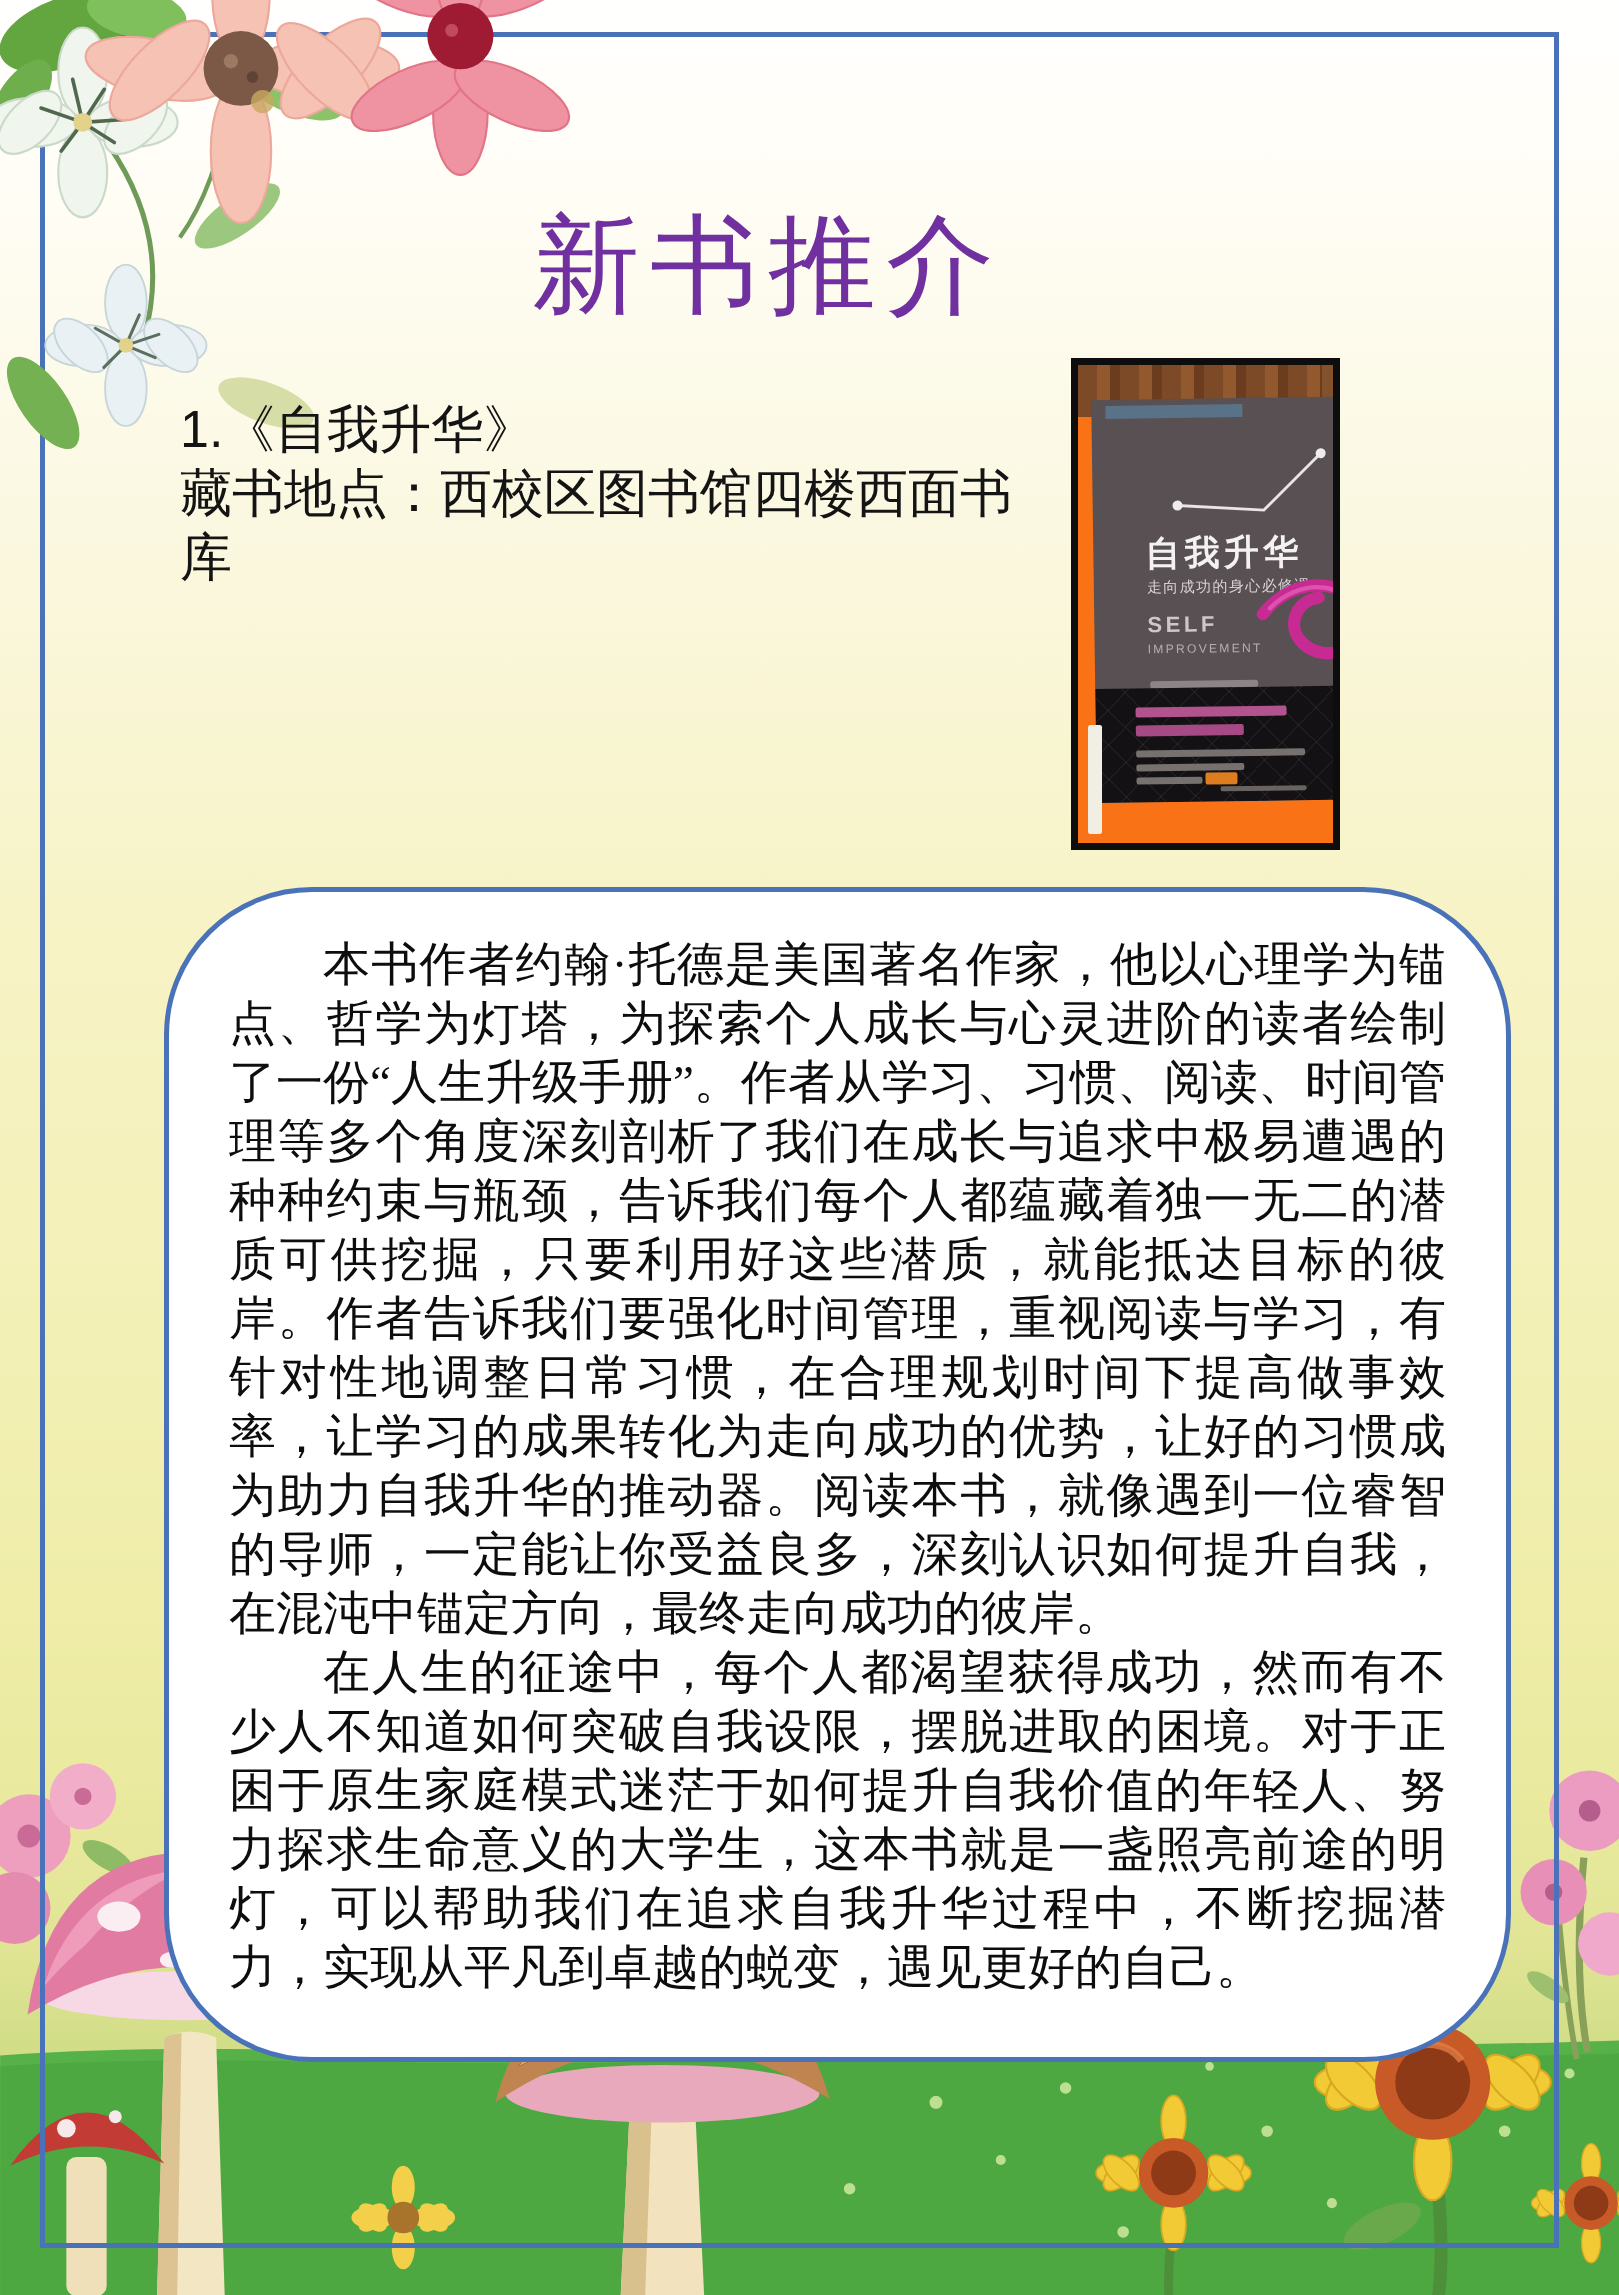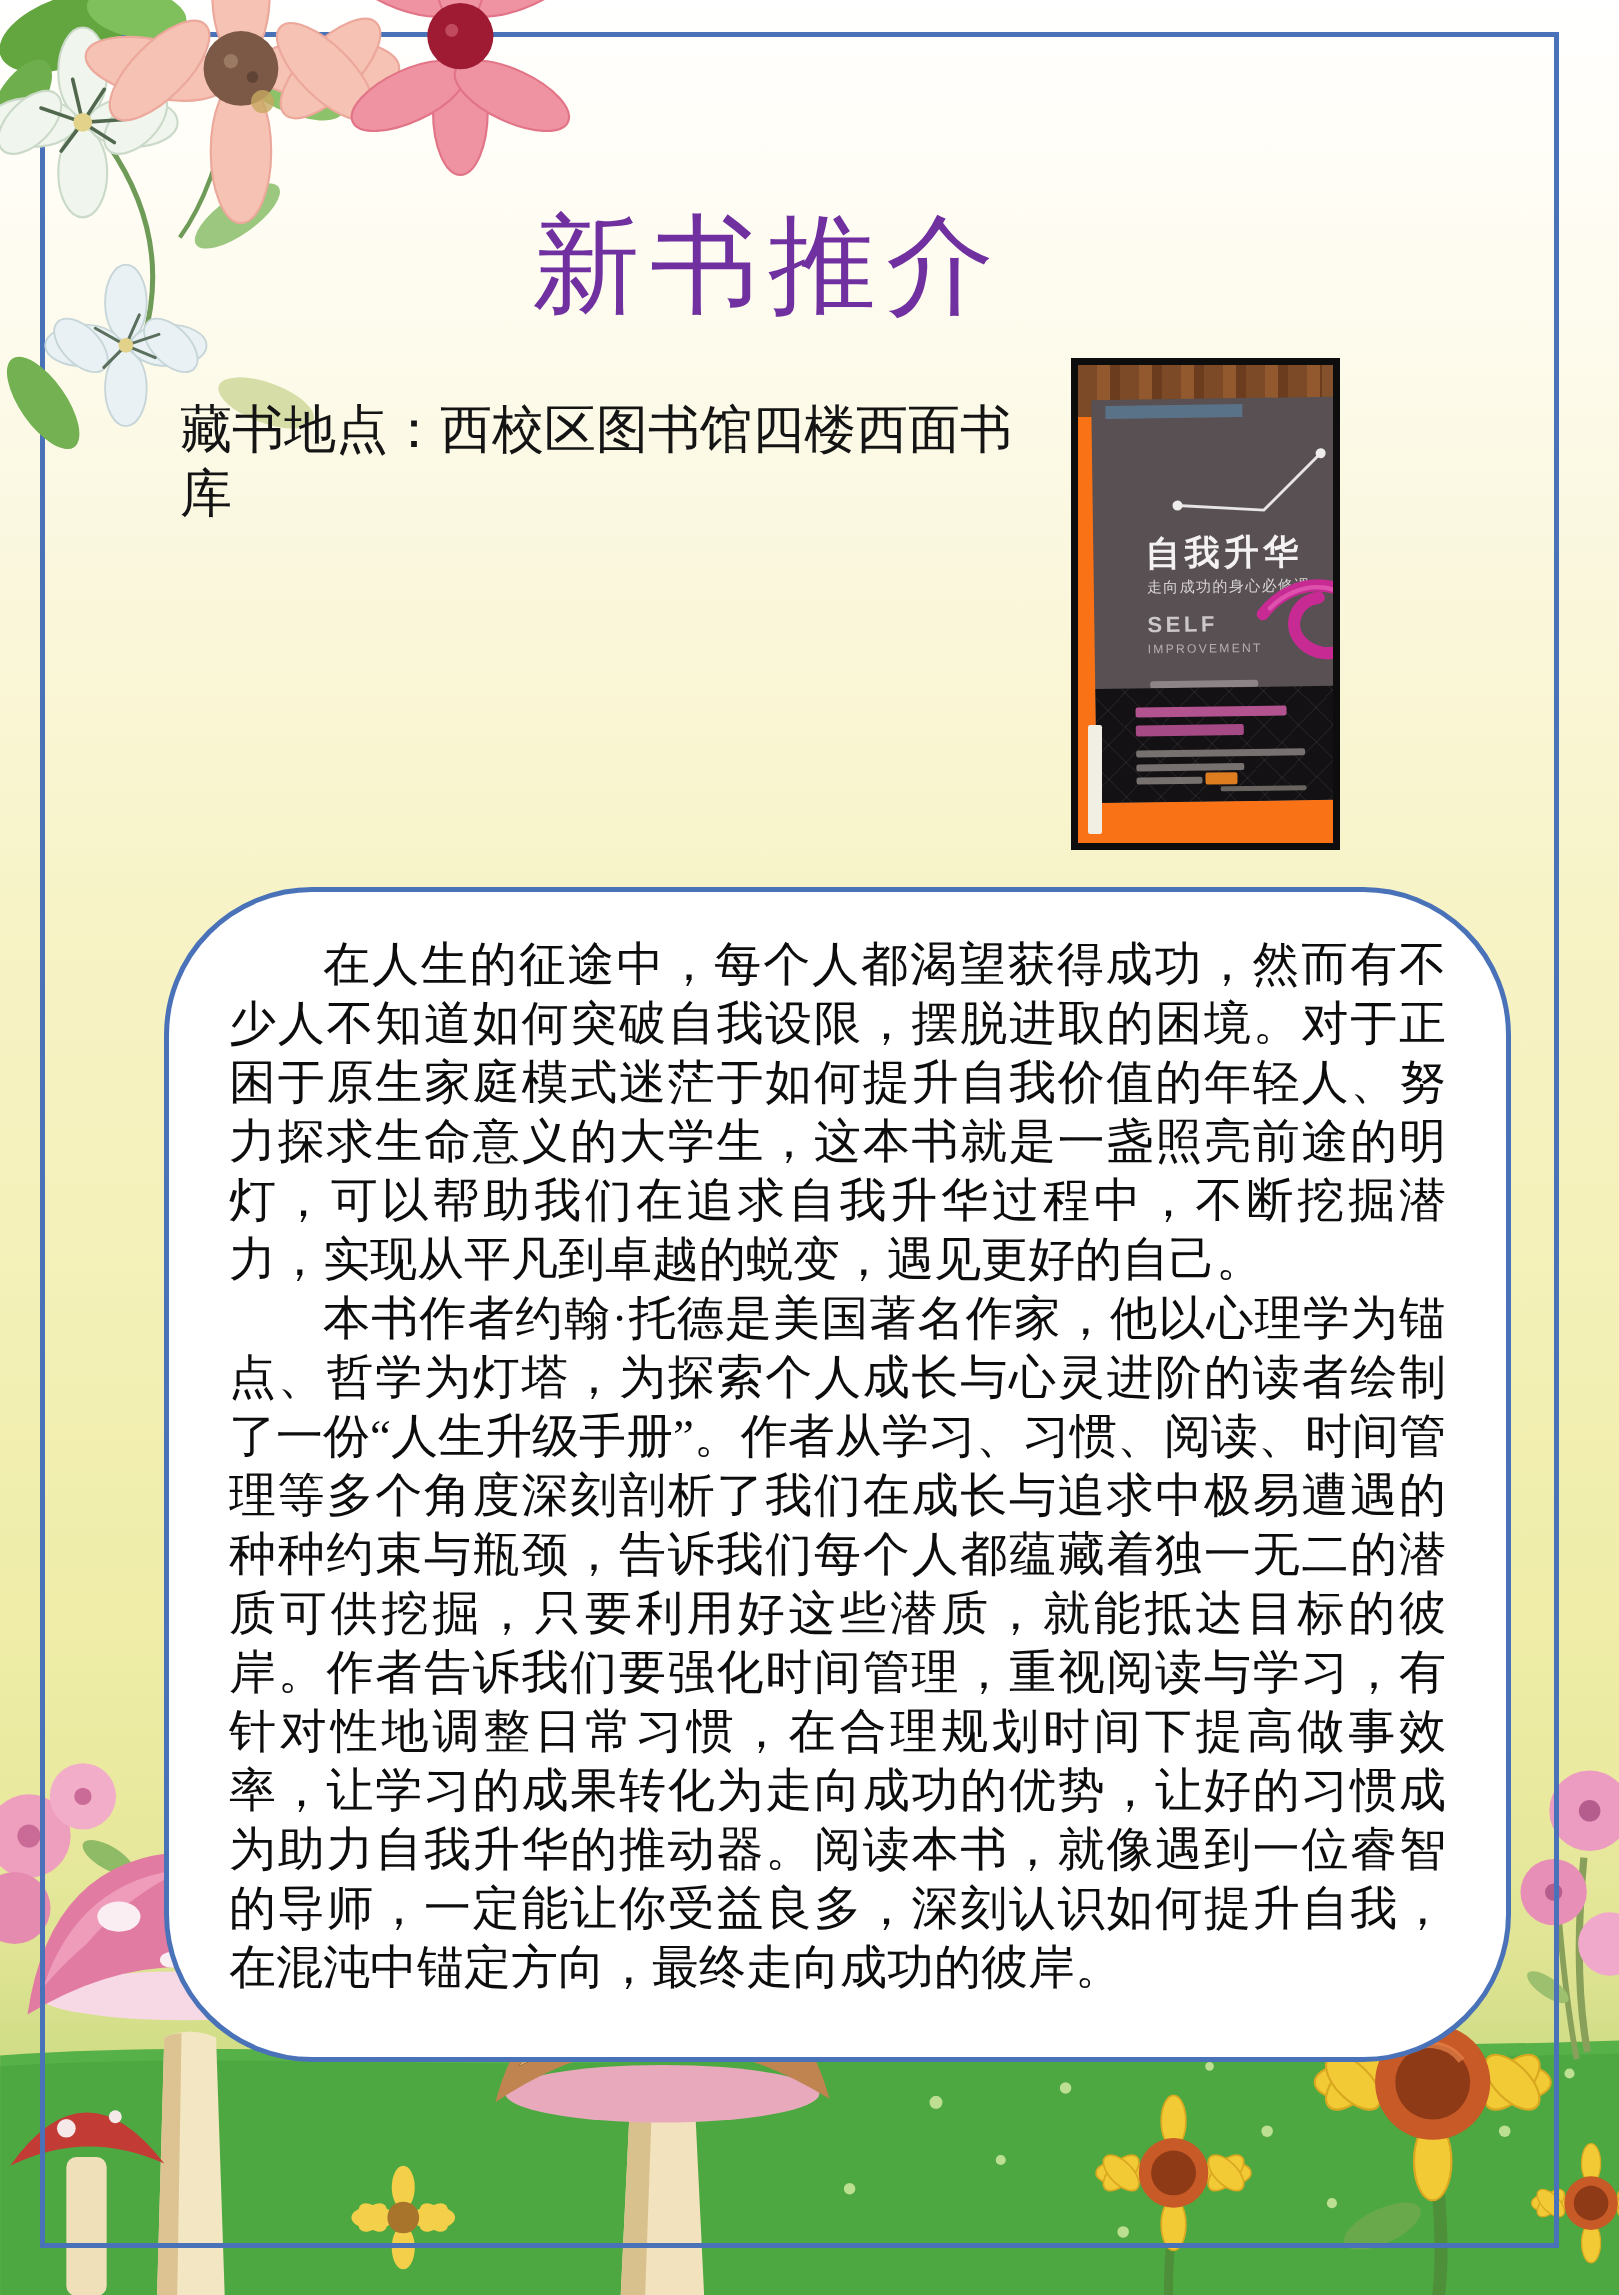--- a/index.html
+++ b/index.html
@@ -310,20 +310,21 @@
       </g>
       <circle cx="0" cy="0" r="46" fill="#9e1b33"></circle>
       <circle cx="-12" cy="-8" r="9" fill="#c24a5e"></circle>
     </g>
   </svg>
 </div>
 
 <h1 class="page-title">新书推介</h1>
 
 <div class="book-info">
+  <div>1.《自我升华》</div>
   <div>藏书地点：西校区图书馆四楼西面书库</div>
 </div>
 
 <div class="cover-photo">
   <div class="wood-shelf"></div>
   <div class="wood-side"></div>
   <div class="book-cover">
     <div class="blue-sliver"></div>
     <svg class="cover-chart" viewBox="0 0 420 560">
       <polyline points="118,148 238,156 318,78" fill="none" stroke="#e9e5e6" stroke-width="4"></polyline>
@@ -351,16 +352,16 @@
     <svg class="ribbon-svg" viewBox="0 0 210 300">
       <path d="M30,70 C75,12 160,22 166,78 C171,122 116,140 86,112 C62,90 74,52 108,48" fill="none" stroke="#c72a93" stroke-width="17" stroke-linecap="round"></path>
       <path d="M150,120 C172,172 126,210 138,268" fill="none" stroke="#b3207f" stroke-width="14" stroke-linecap="round"></path>
       <path d="M40,62 C80,22 140,26 152,60" fill="none" stroke="#e45bb4" stroke-width="6" stroke-linecap="round" opacity=".8"></path>
     </svg>
   </div>
   <div class="spine-sticker"></div>
 </div>
 
 <div class="review-box">
+  <p>本书作者约翰·托德是美国著名作家，他以心理学为锚点、哲学为灯塔，为探索个人成长与心灵进阶的读者绘制了一份“人生升级手册”。作者从学习、习惯、阅读、时间管理等多个角度深刻剖析了我们在成长与追求中极易遭遇的种种约束与瓶颈，告诉我们每个人都蕴藏着独一无二的潜质可供挖掘，只要利用好这些潜质，就能抵达目标的彼岸。作者告诉我们要强化时间管理，重视阅读与学习，有针对性地调整日常习惯，在合理规划时间下提高做事效率，让学习的成果转化为走向成功的优势，让好的习惯成为助力自我升华的推动器。阅读本书，就像遇到一位睿智的导师，一定能让你受益良多，深刻认识如何提升自我，在混沌中锚定方向，最终走向成功的彼岸。</p>
   <p>在人生的征途中，每个人都渴望获得成功，然而有不少人不知道如何突破自我设限，摆脱进取的困境。对于正困于原生家庭模式迷茫于如何提升自我价值的年轻人、努力探求生命意义的大学生，这本书就是一盏照亮前途的明灯，可以帮助我们在追求自我升华过程中，不断挖掘潜力，实现从平凡到卓越的蜕变，遇见更好的自己。</p>
-  <p>本书作者约翰·托德是美国著名作家，他以心理学为锚点、哲学为灯塔，为探索个人成长与心灵进阶的读者绘制了一份“人生升级手册”。作者从学习、习惯、阅读、时间管理等多个角度深刻剖析了我们在成长与追求中极易遭遇的种种约束与瓶颈，告诉我们每个人都蕴藏着独一无二的潜质可供挖掘，只要利用好这些潜质，就能抵达目标的彼岸。作者告诉我们要强化时间管理，重视阅读与学习，有针对性地调整日常习惯，在合理规划时间下提高做事效率，让学习的成果转化为走向成功的优势，让好的习惯成为助力自我升华的推动器。阅读本书，就像遇到一位睿智的导师，一定能让你受益良多，深刻认识如何提升自我，在混沌中锚定方向，最终走向成功的彼岸。</p>
 </div>
 
 
 </body></html>

